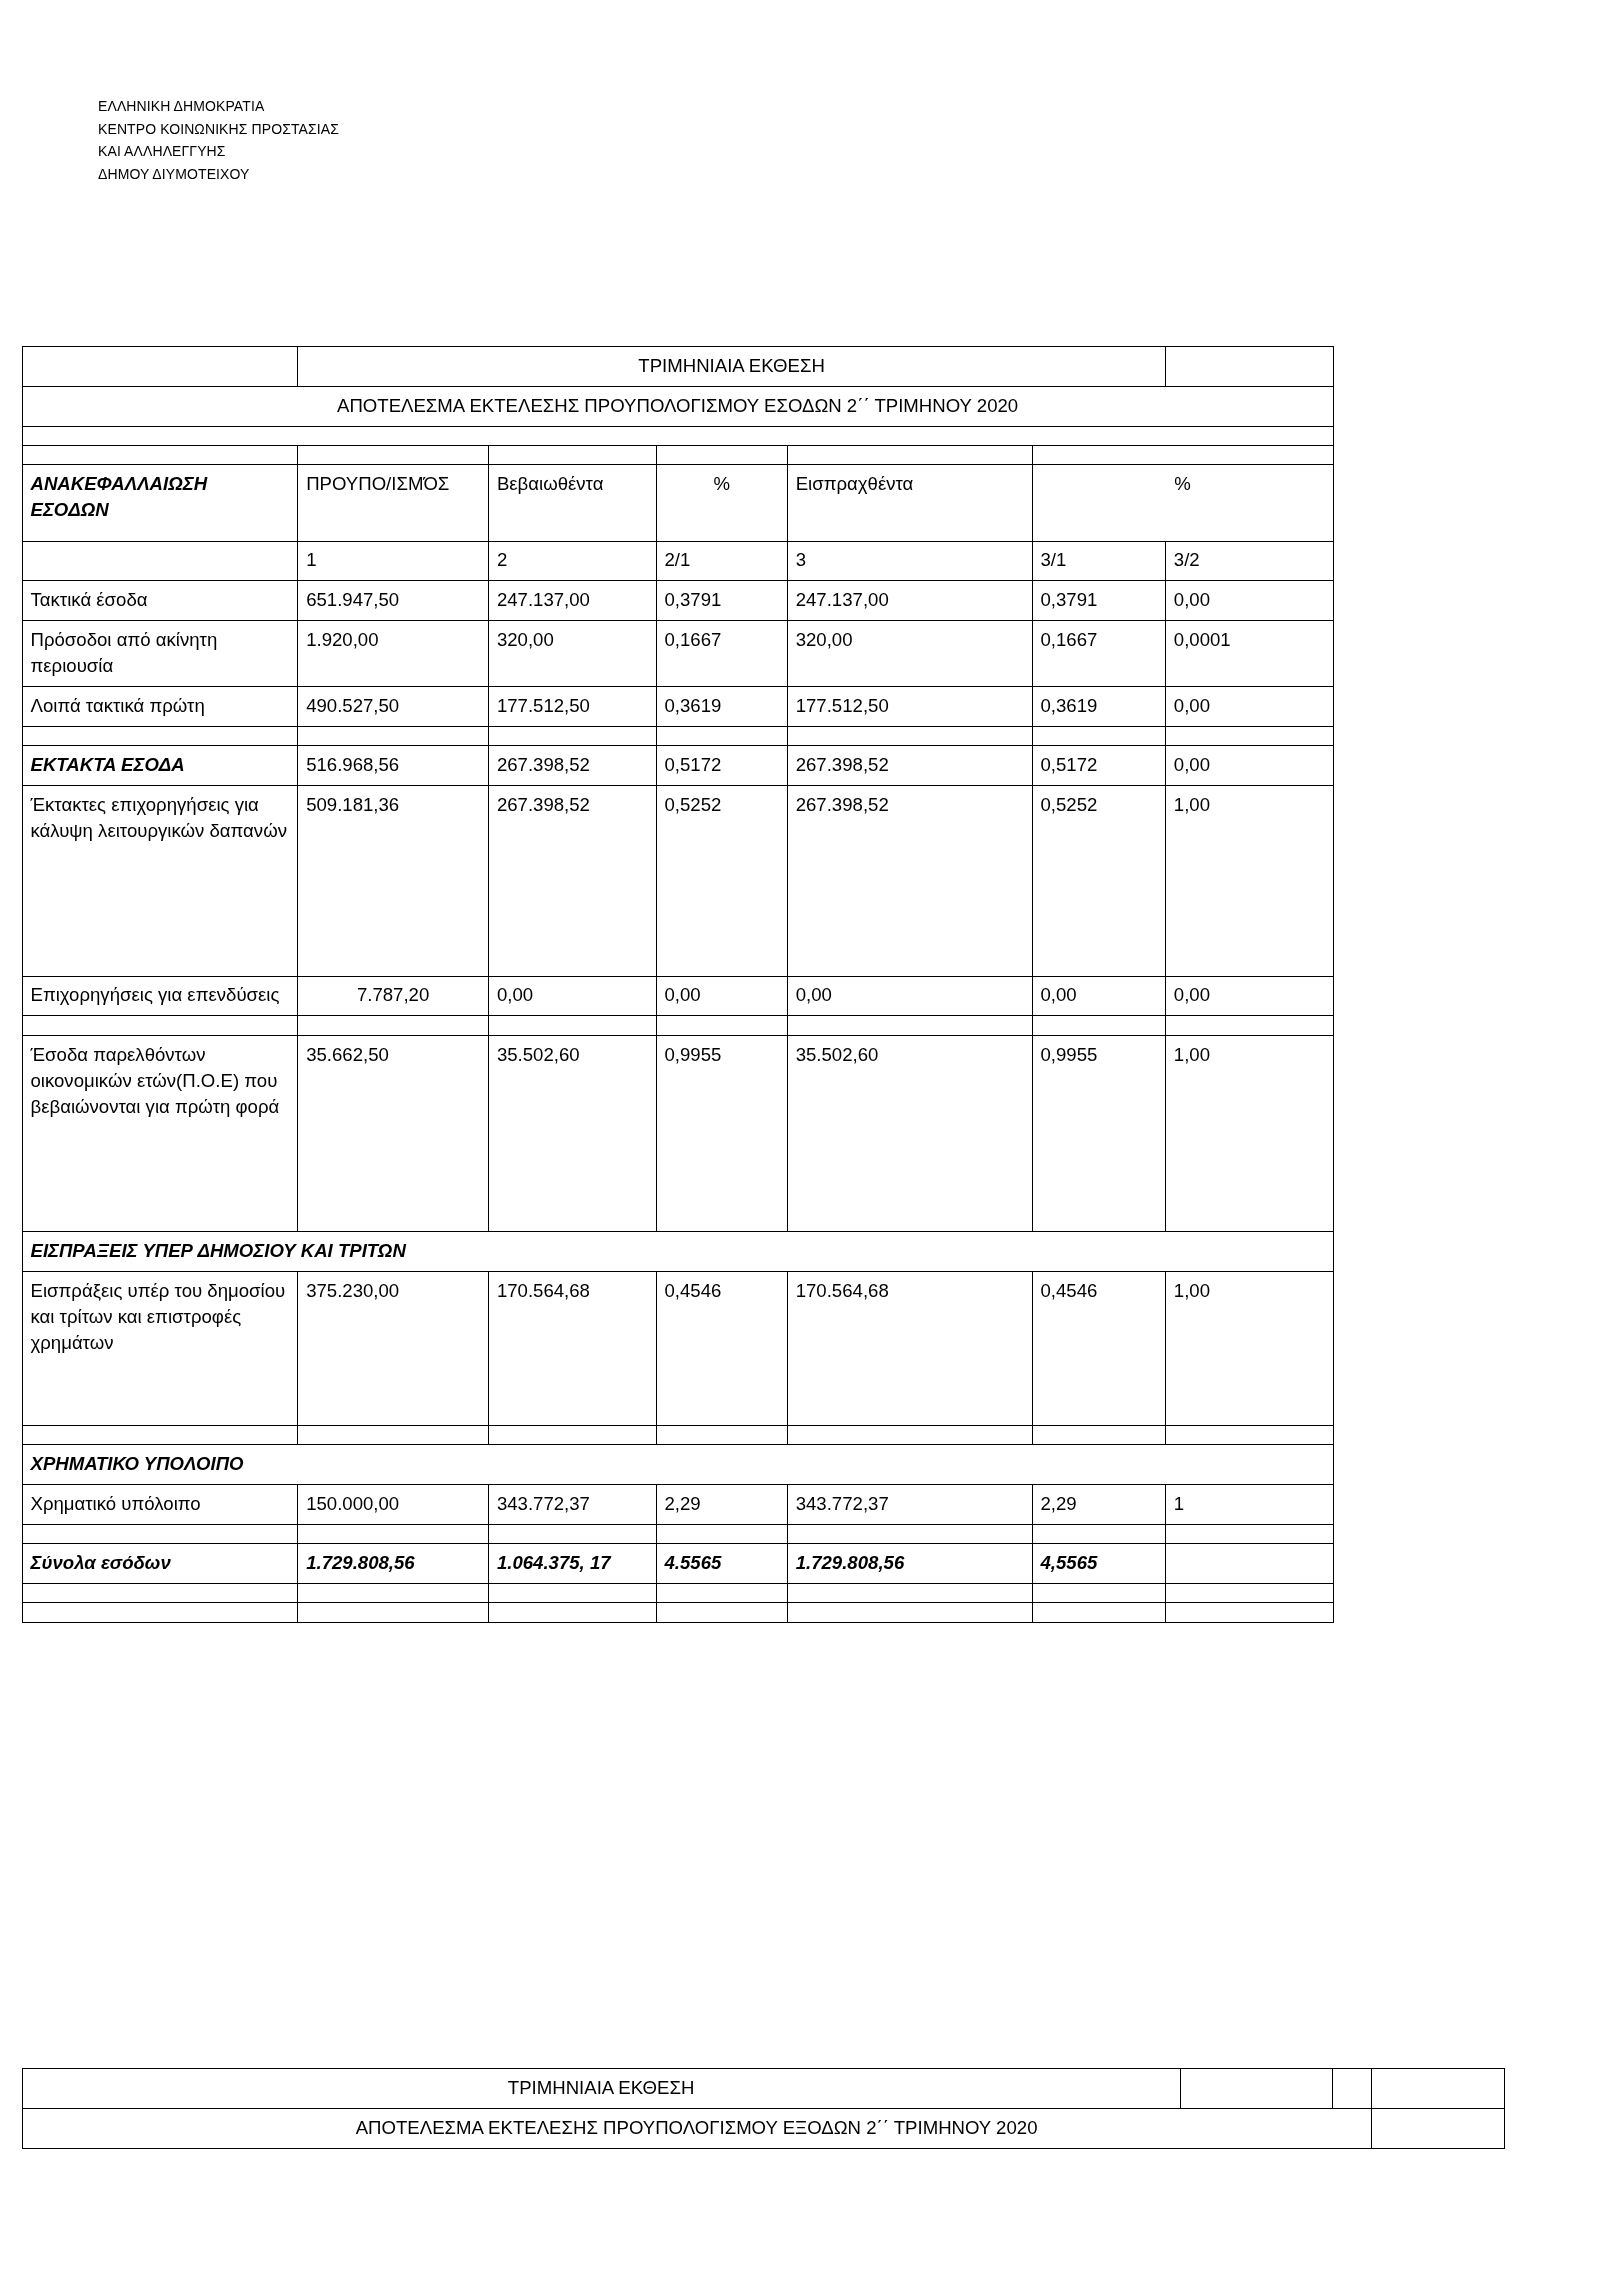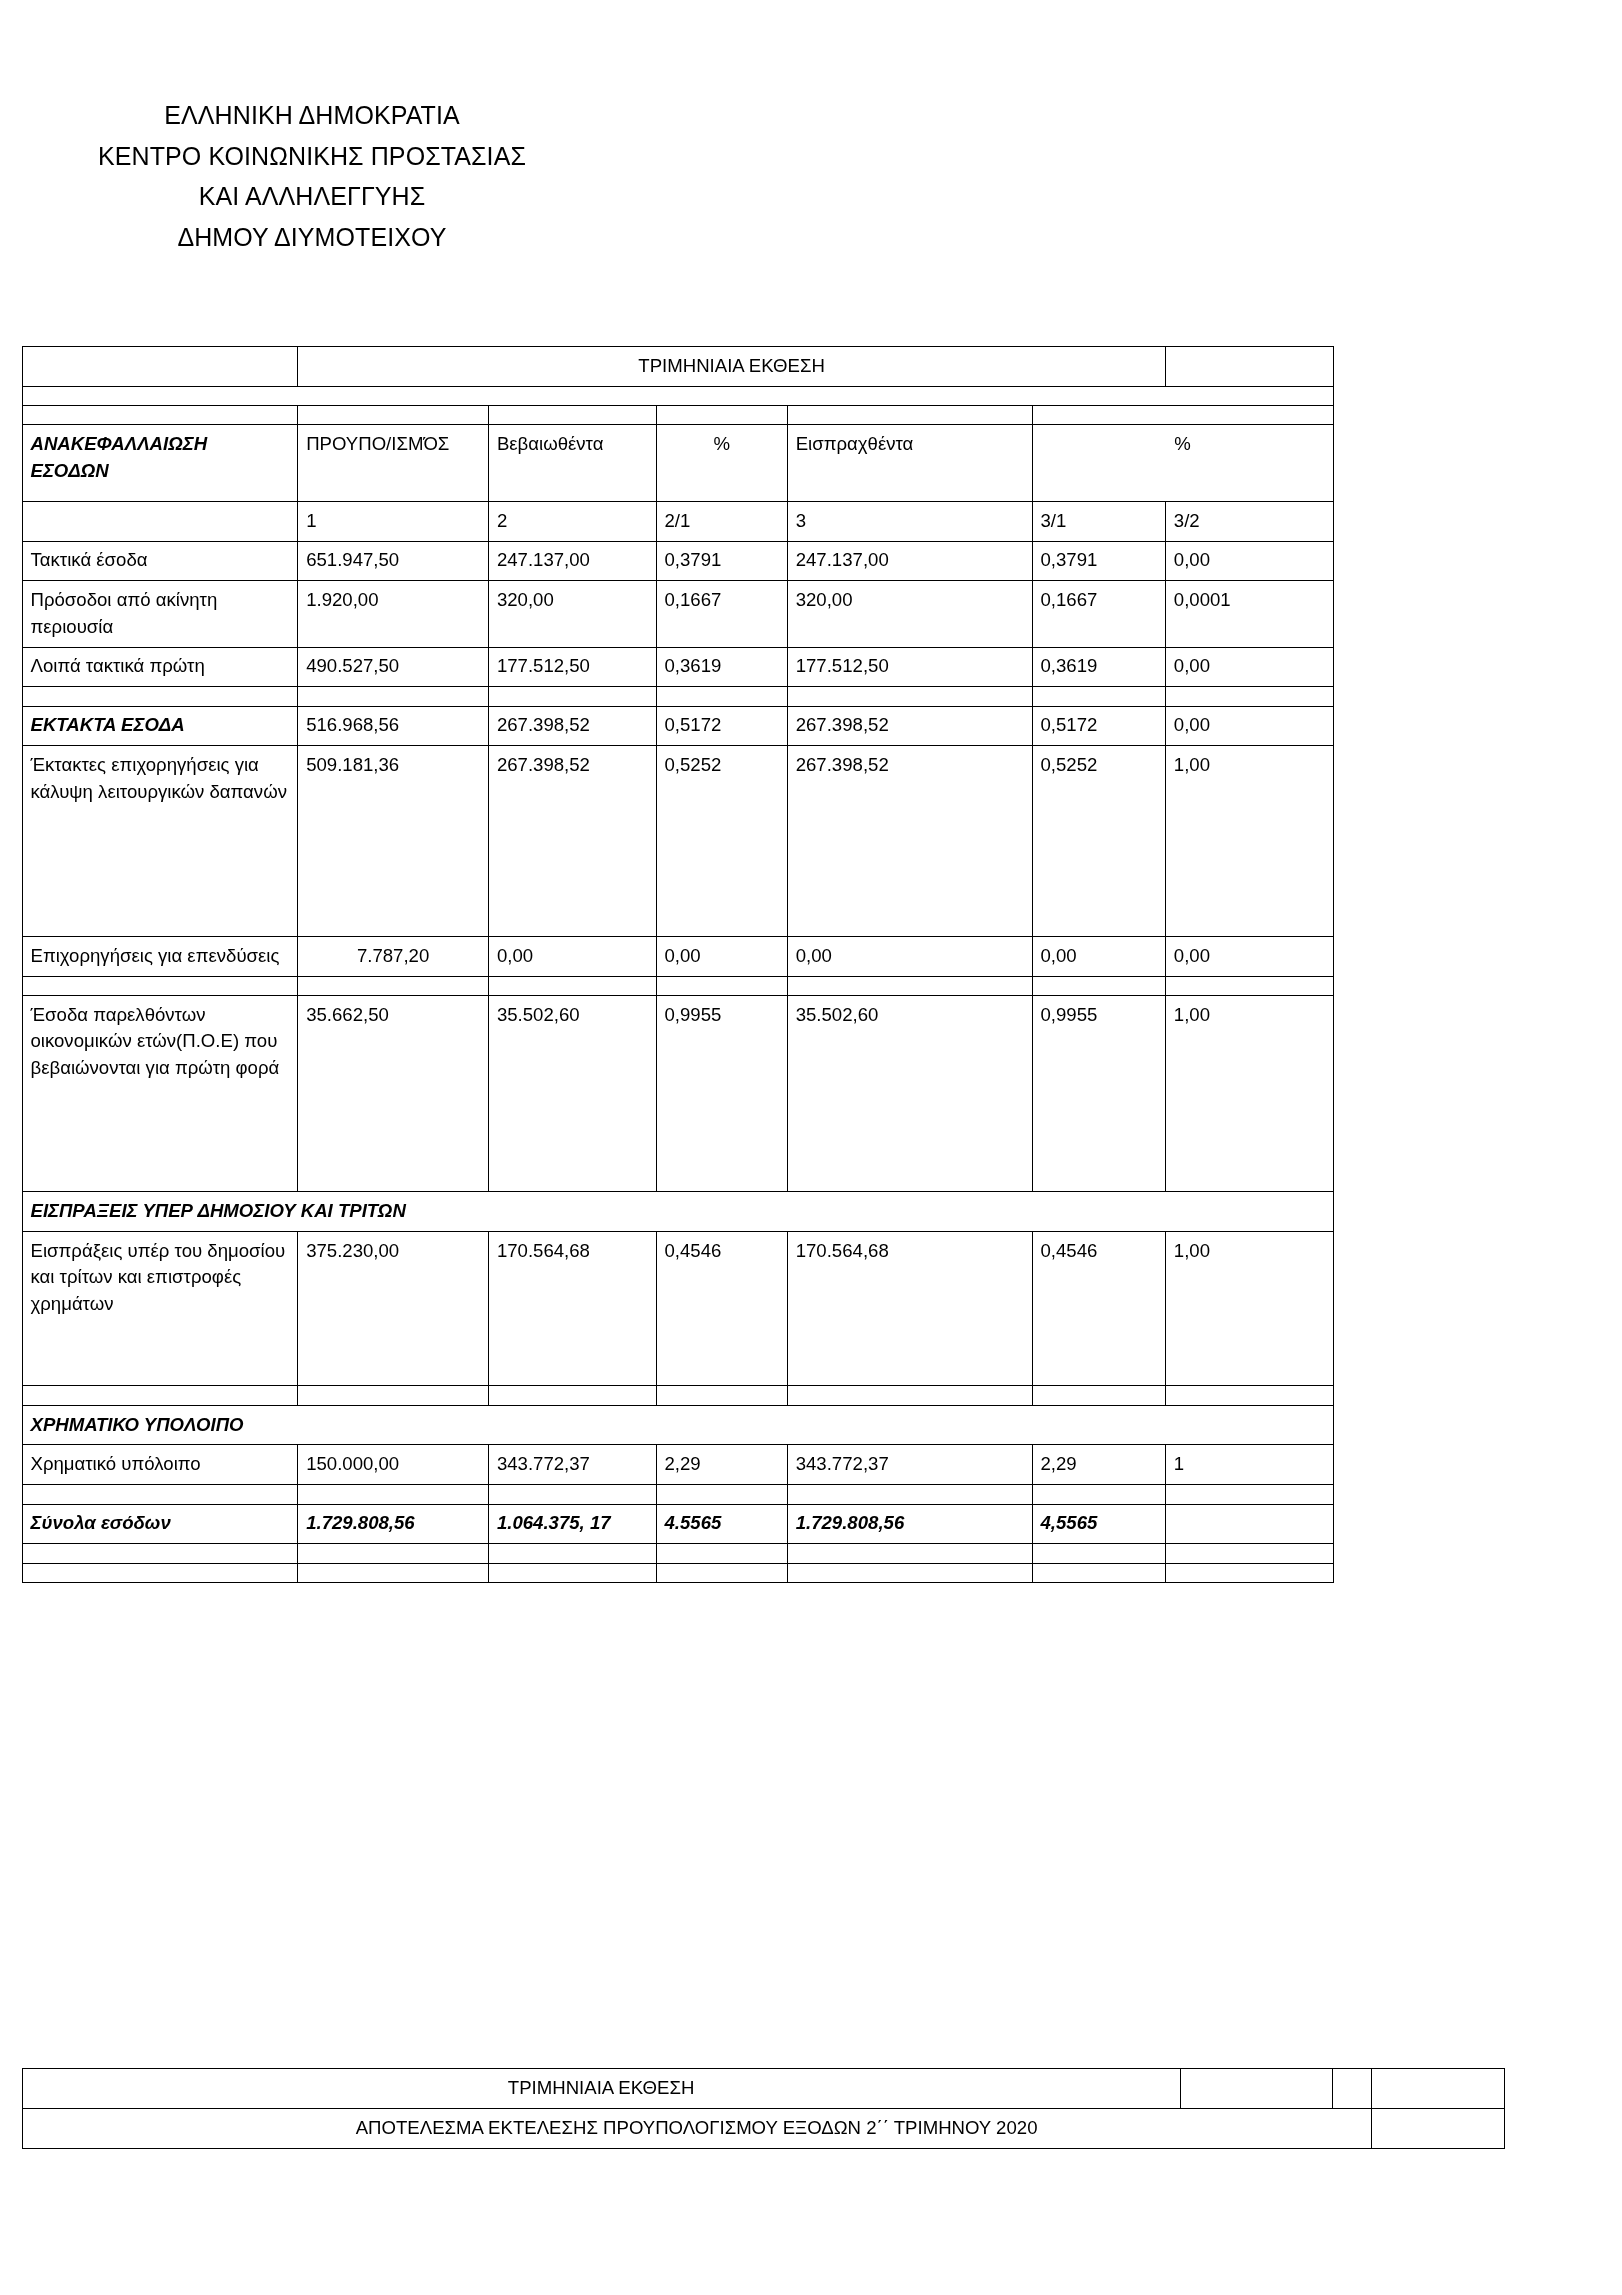--- a/index.html
+++ b/index.html
@@ -19,24 +19,23 @@
     width: 1623px;
     height: 2295px;
     box-sizing: border-box;
     padding: 0;
   }
   
   .letterhead {
     position: absolute;
     left: 98px;
     top: 95px;
-    font-size: 25px;
+    font-size: 14px;
     line-height: 1.62;
     letter-spacing: 0.1px;
-    text-align: center;
   }
   .letterhead div { white-space: pre; }
 
   
   table.report {
     position: absolute;
     left: 21.6px;
     top: 346px;
     width: 1312px;
     border-collapse: collapse;
@@ -97,20 +96,23 @@
       <col style="width:152px">
     </colgroup>
     <tbody>
 
       <tr>
         <td>&nbsp;</td>
         <td colspan="5" class="center">ΤΡΙΜΗΝΙΑΙΑ ΕΚΘΕΣΗ</td>
         <td>&nbsp;</td>
       </tr>
 
+      <tr>
+        <td colspan="7" class="center">ΑΠΟΤΕΛΕΣΜΑ ΕΚΤΕΛΕΣΗΣ ΠΡΟΥΠΟΛΟΓΙΣΜΟΥ ΕΣΟΔΩΝ 2΄΄ ΤΡΙΜΗΝΟΥ 2020</td>
+      </tr>
 
       <tr class="spacer-row">
         <td colspan="7"></td>
       </tr>
 
       <tr class="spacer-row">
         <td></td>
         <td></td>
         <td></td>
         <td></td>

